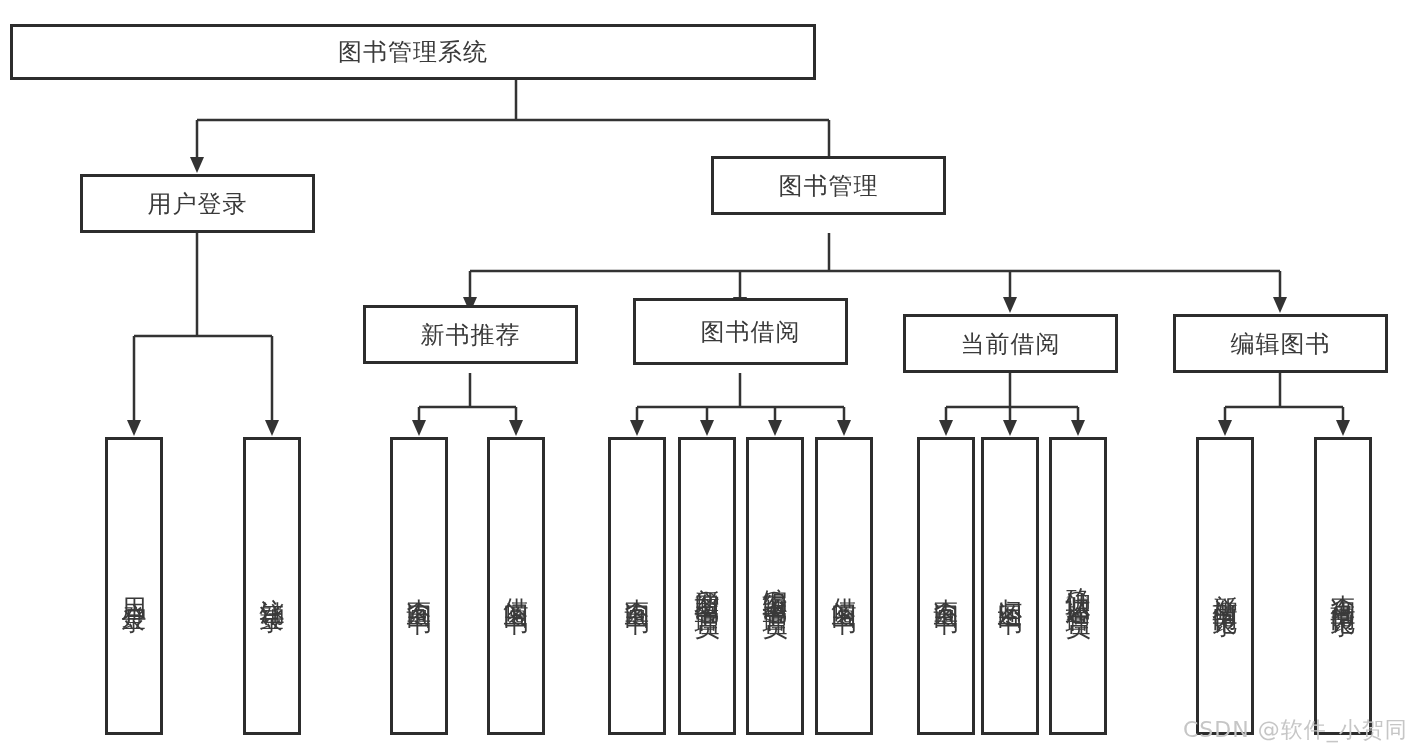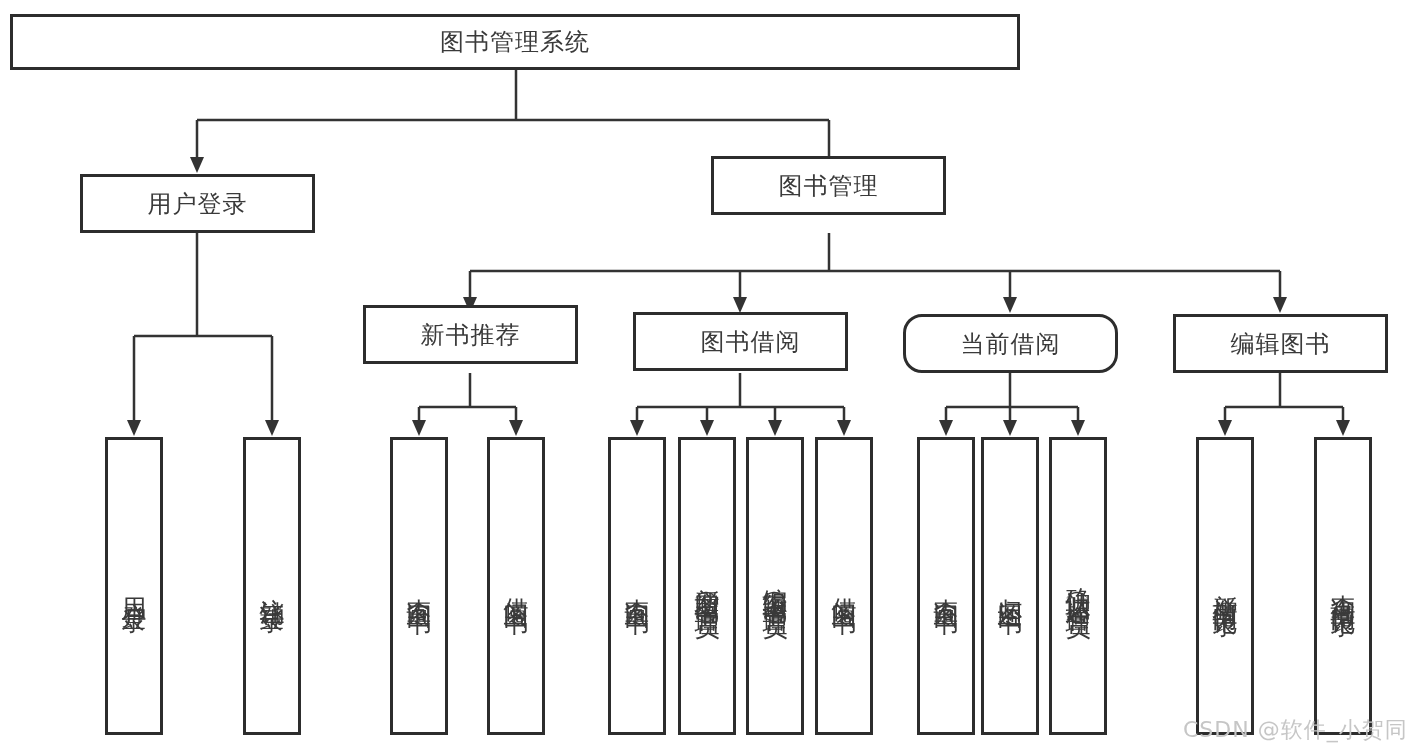--- a/index.html
+++ b/index.html
@@ -18,26 +18,26 @@
     border:3px solid #2d2d2d; width:58px; height:298px; top:437px;
     display:flex; align-items:center; justify-content:center;
     writing-mode:vertical-rl; text-orientation:mixed;
     font-size:25px; letter-spacing:4px; color:#3a3a3a; z-index:2; line-height:1.08;
   }
   .watermark {
     position:absolute; left:1183px; top:715px; font-size:22px; color:#c6c6c6;
     letter-spacing:1px; white-space:nowrap; z-index:5;
   }
   
-  #n-root { left:10px;  top:14px;  width:1010px; height:56px; }
+  #n-root { left:10px;  top:24px;  width:806px; height:56px; }
   #n-l2-0 { left:80px;  top:174px; width:235px;  height:59px; }
   #n-l2-1 { left:711px; top:156px; width:235px;  height:59px; }
   #n-l3-0 { left:363px;  top:305px; width:215px; height:59px; }
-  #n-l3-1 { left:633px;  top:312px; width:215px; height:59px;padding-left:20px; }
-  #n-l3-2 { left:903px;  top:314px; width:215px; height:59px;border-radius:19px; }
+  #n-l3-1 { left:633px;  top:298px; width:215px; height:67px;padding-left:20px; }
+  #n-l3-2 { left:903px;  top:314px; width:215px; height:59px; }
   #n-l3-3 { left:1173px; top:314px; width:215px; height:59px; }
   #lf-0  { left:105px;  }
   #lf-1  { left:243px;  }
   #lf-2  { left:390px;  }
   #lf-3  { left:487px;  }
   #lf-4  { left:608px;  }
   #lf-5  { left:678px;  }
   #lf-6  { left:746px;  }
   #lf-7  { left:815px;  }
   #lf-8  { left:917px;  }

